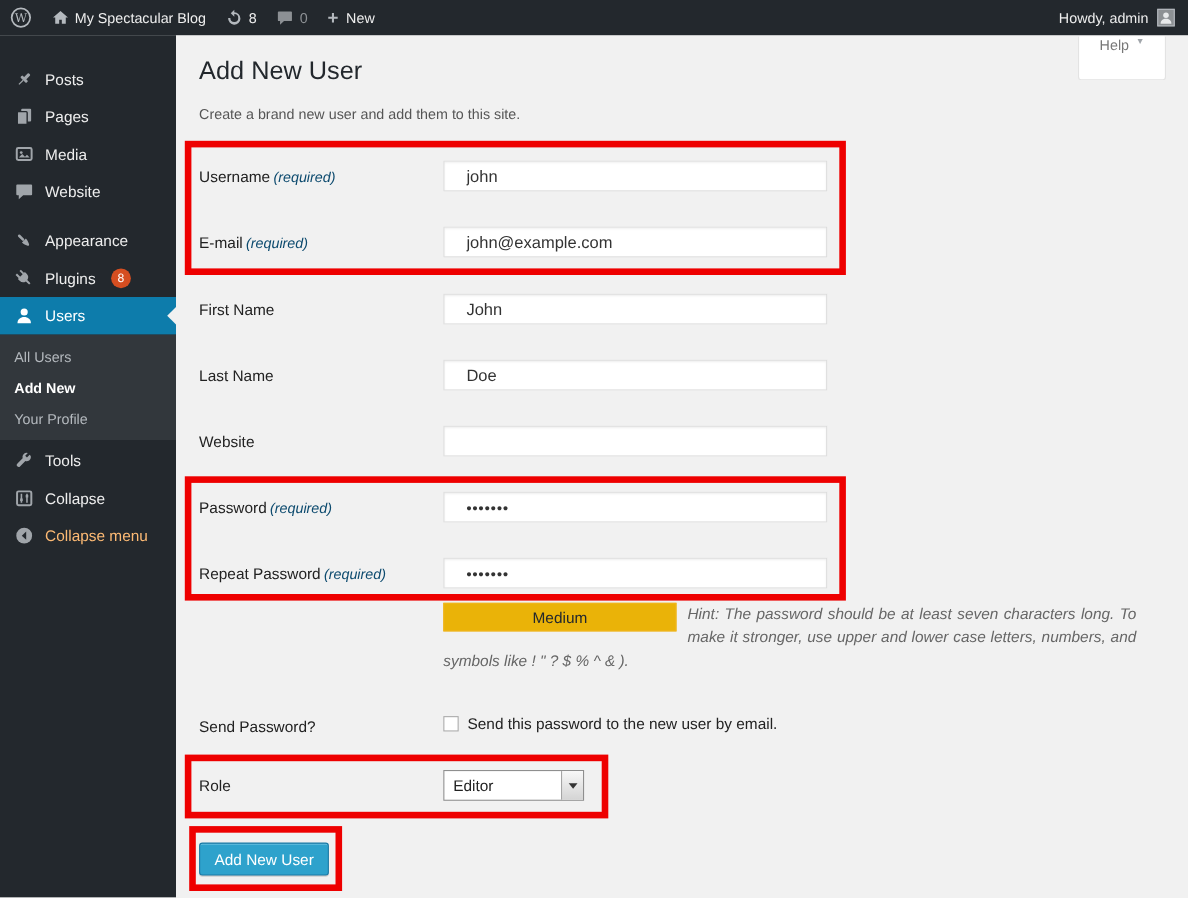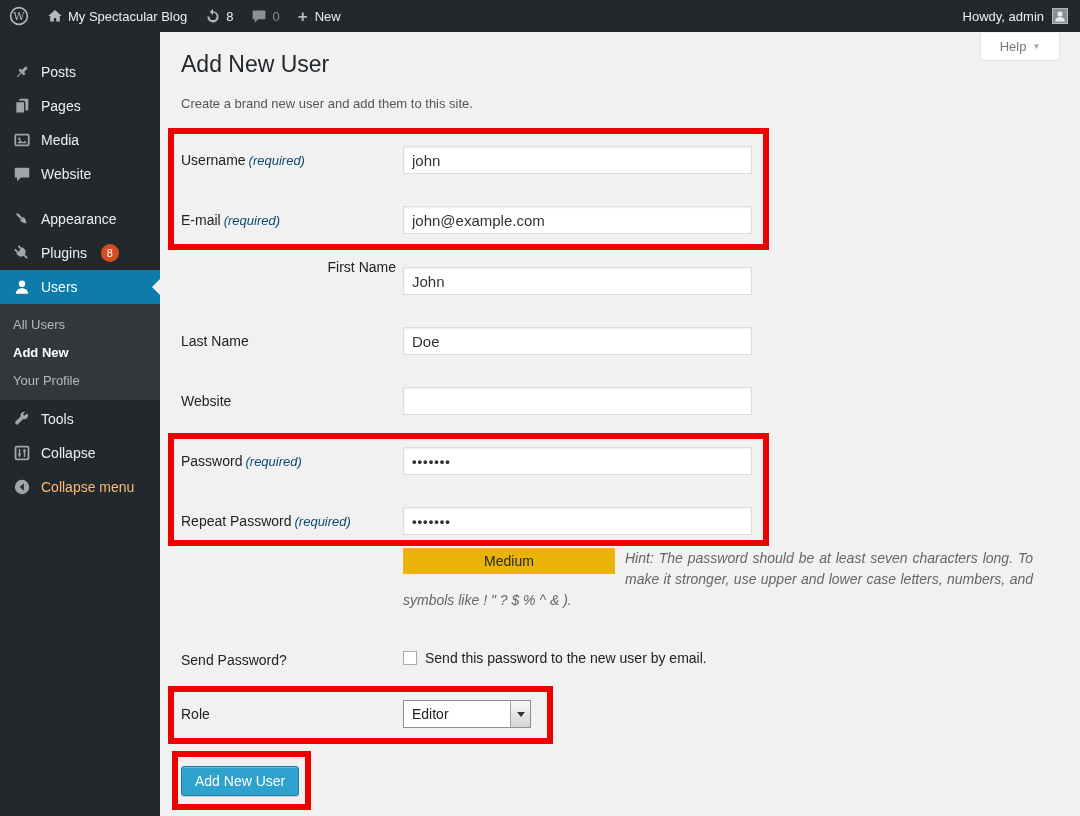--- a/index.html
+++ b/index.html
@@ -12,23 +12,23 @@
   .ab-item { display:flex; align-items:center; gap:5px; padding:0 9px; height:32px;
     color:#eee; font-size:13px; cursor:pointer; }
   .ab-item svg { display:block; }
   .ab-dim { color:#8c9094; }
   .ab-plus { font-size:17px; font-weight:bold; color:#b4b9be; line-height:1; margin-right:2px; }
   .ab-right { margin-left:auto; display:flex; align-items:center; gap:8px; padding-right:12px; }
   .howdy { color:#eee; font-size:13px; cursor:pointer; }
   .avatar { width:16px; height:16px; background:#8d9194; border:1px solid #b4b9be; display:inline-block; }
 
   
-  .help-tab { position:absolute; top:33px; right:20px; width:80px; height:28px;
+  .help-tab { position:absolute; top:33px; right:20px; width:80px; height:40px;
     background:#fff; border:1px solid #e3e3e3; border-top:none; border-radius:0 0 3px 3px;
-    display:flex; align-items:center; justify-content:center; gap:6px;
+    display:flex; justify-content:center; gap:6px;
     color:#777; font-size:13px; cursor:pointer; z-index:40; }
   .help-caret { font-size:8px; color:#a0a5aa; }
 
   
   .sidebar { position:absolute; left:0; top:32px; width:160px; height:784px;
     background:#23282d; color:#eee; }
   .menu { padding-top:12px; }
   .menu-item { height:34px; display:flex; align-items:center; gap:9px; padding:0 0 0 12px;
     font-size:14px; color:#eee; cursor:pointer; position:relative; }
   .menu-item .mi-icon { width:20px; height:20px; flex:0 0 20px; display:flex; align-items:center; justify-content:center; }
@@ -47,21 +47,21 @@
 
   
   .content { position:absolute; left:160px; top:32px; width:920px; height:784px; }
   .page-title { position:absolute; left:21px; top:19px; font-size:23px; font-weight:400; color:#23282d; }
   .page-sub { position:absolute; left:21px; top:64px; font-size:13px; color:#555; }
 
   .frow-label { position:absolute; left:21px; width:215px; font-size:14px; color:#222; line-height:28px; }
   .req { font-style:italic; font-size:13px; color:#0c4a6e; margin-left:3px; }
   .txt-input { position:absolute; left:243px; width:349px; height:28px;
     border:1px solid #ddd; background:#fff; box-shadow:inset 0 1px 2px rgba(0,0,0,.07);
-    font-family:"Liberation Sans", sans-serif; font-size:15px; color:#333; padding:2px 8px; }
+    font-family:"Liberation Sans", sans-serif; font-size:15px; color:#333; padding:2px 20px; }
   .pwd { letter-spacing:1px; font-size:13px; font-weight:bold; }
 
   .strength-hint-wrap { position:absolute; left:243px; top:516px; width:630px; }
   .password-strength { float:left; width:212px; height:26px; margin:0 10px 8px 0;
     background:#eab308; border:1px solid #f0b51d; text-align:center; line-height:24px;
     font-size:14px; color:#23282d; }
   .hint { font-style:italic; font-size:14px; line-height:21px; color:#666; text-align:justify; }
 
   .checkbox-row { position:absolute; left:243px; top:618px; display:flex; align-items:center; gap:8px;
     font-size:14px; color:#222; }
@@ -268,21 +268,21 @@
   <div class="frow-label" style="top:114px;">
     <span>Username</span><span class="req">(required)</span>
   </div>
   <input class="txt-input" style="top: 114px;" type="text" value="john">
 
   <div class="frow-label" style="top:174px;">
     <span>E-mail</span><span class="req">(required)</span>
   </div>
   <input class="txt-input" style="top: 174px;" type="text" value="john@example.com">
 
-  <div class="frow-label" style="top:221px;text-align:right;">
+  <div class="frow-label" style="top:235px;">
     <span>First Name</span>
   </div>
   <input class="txt-input" style="top: 235px;" type="text" value="John">
 
   <div class="frow-label" style="top:295px;">
     <span>Last Name</span>
   </div>
   <input class="txt-input" style="top: 295px;" type="text" value="Doe">
 
   <div class="frow-label" style="top:355px;">

